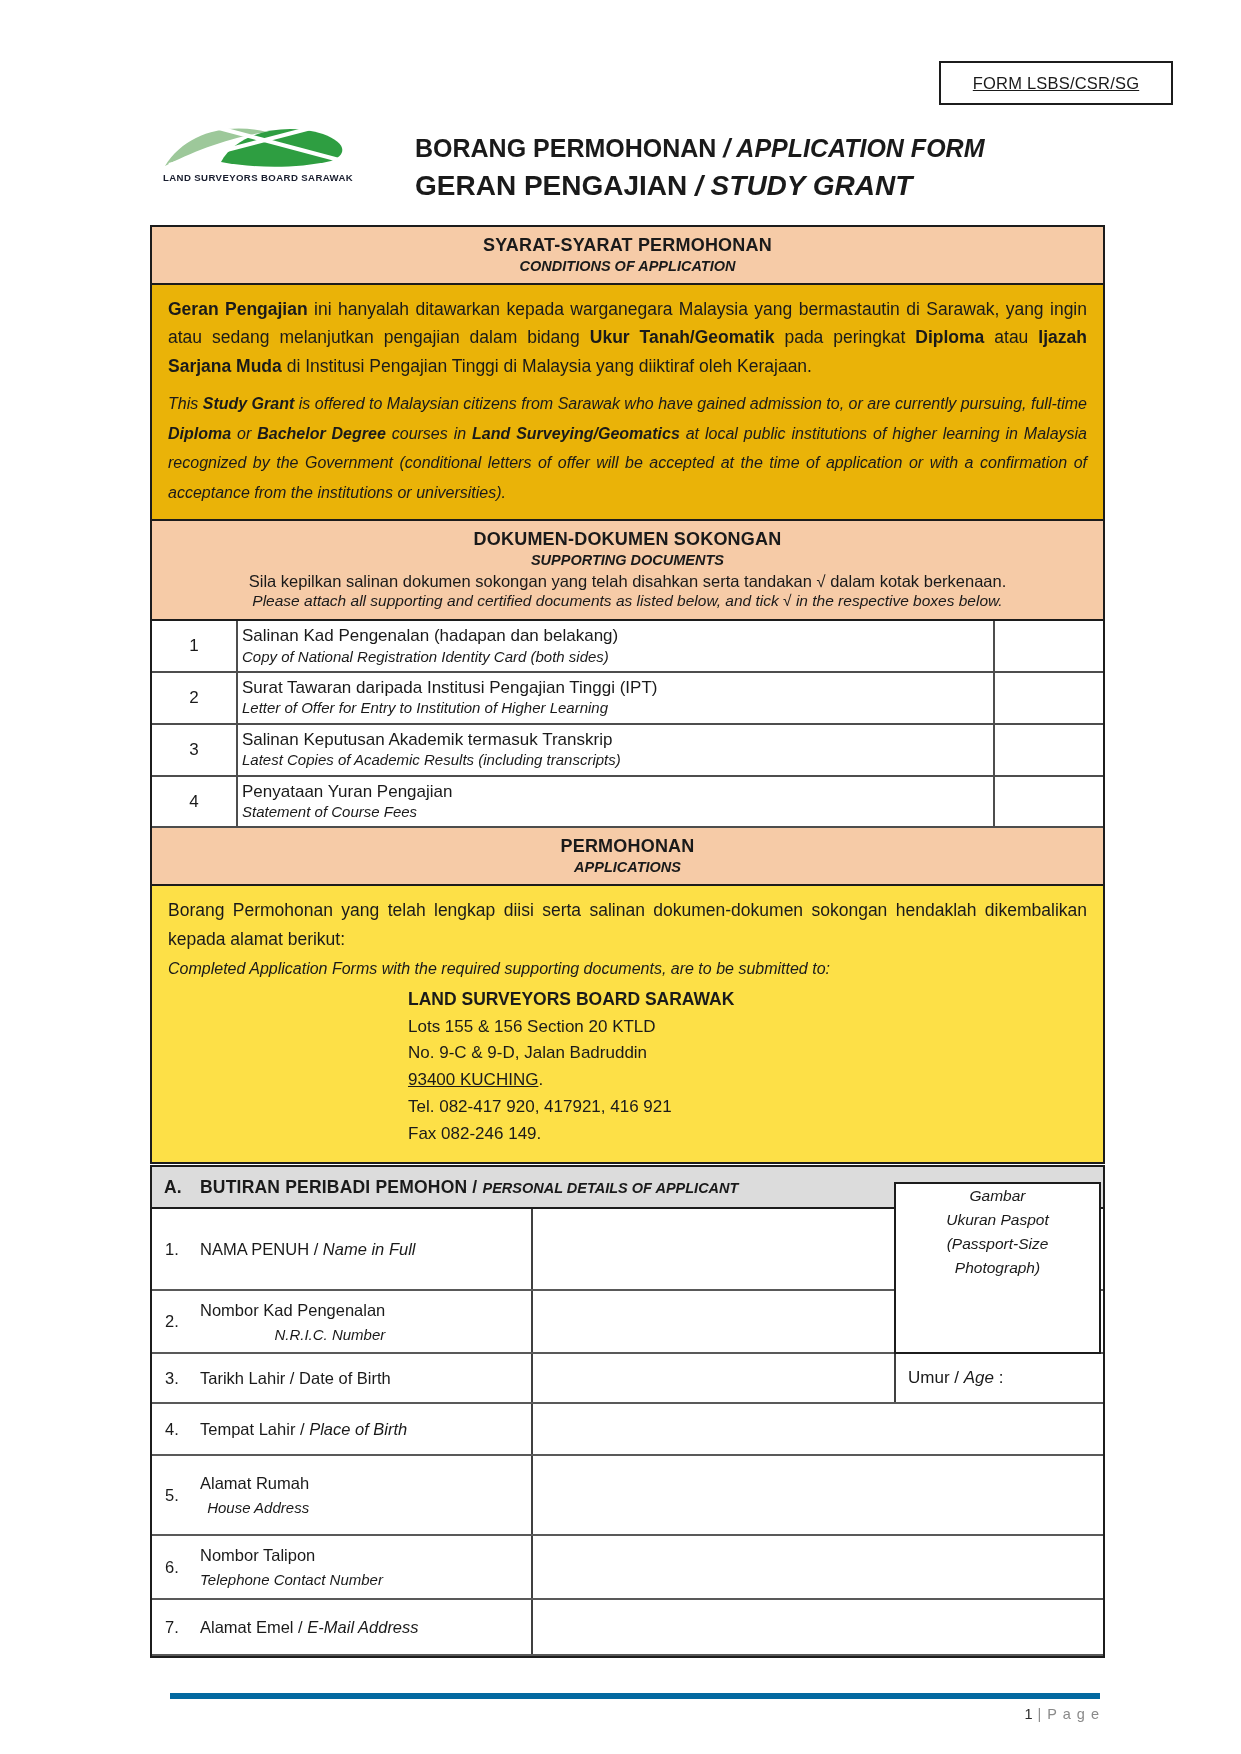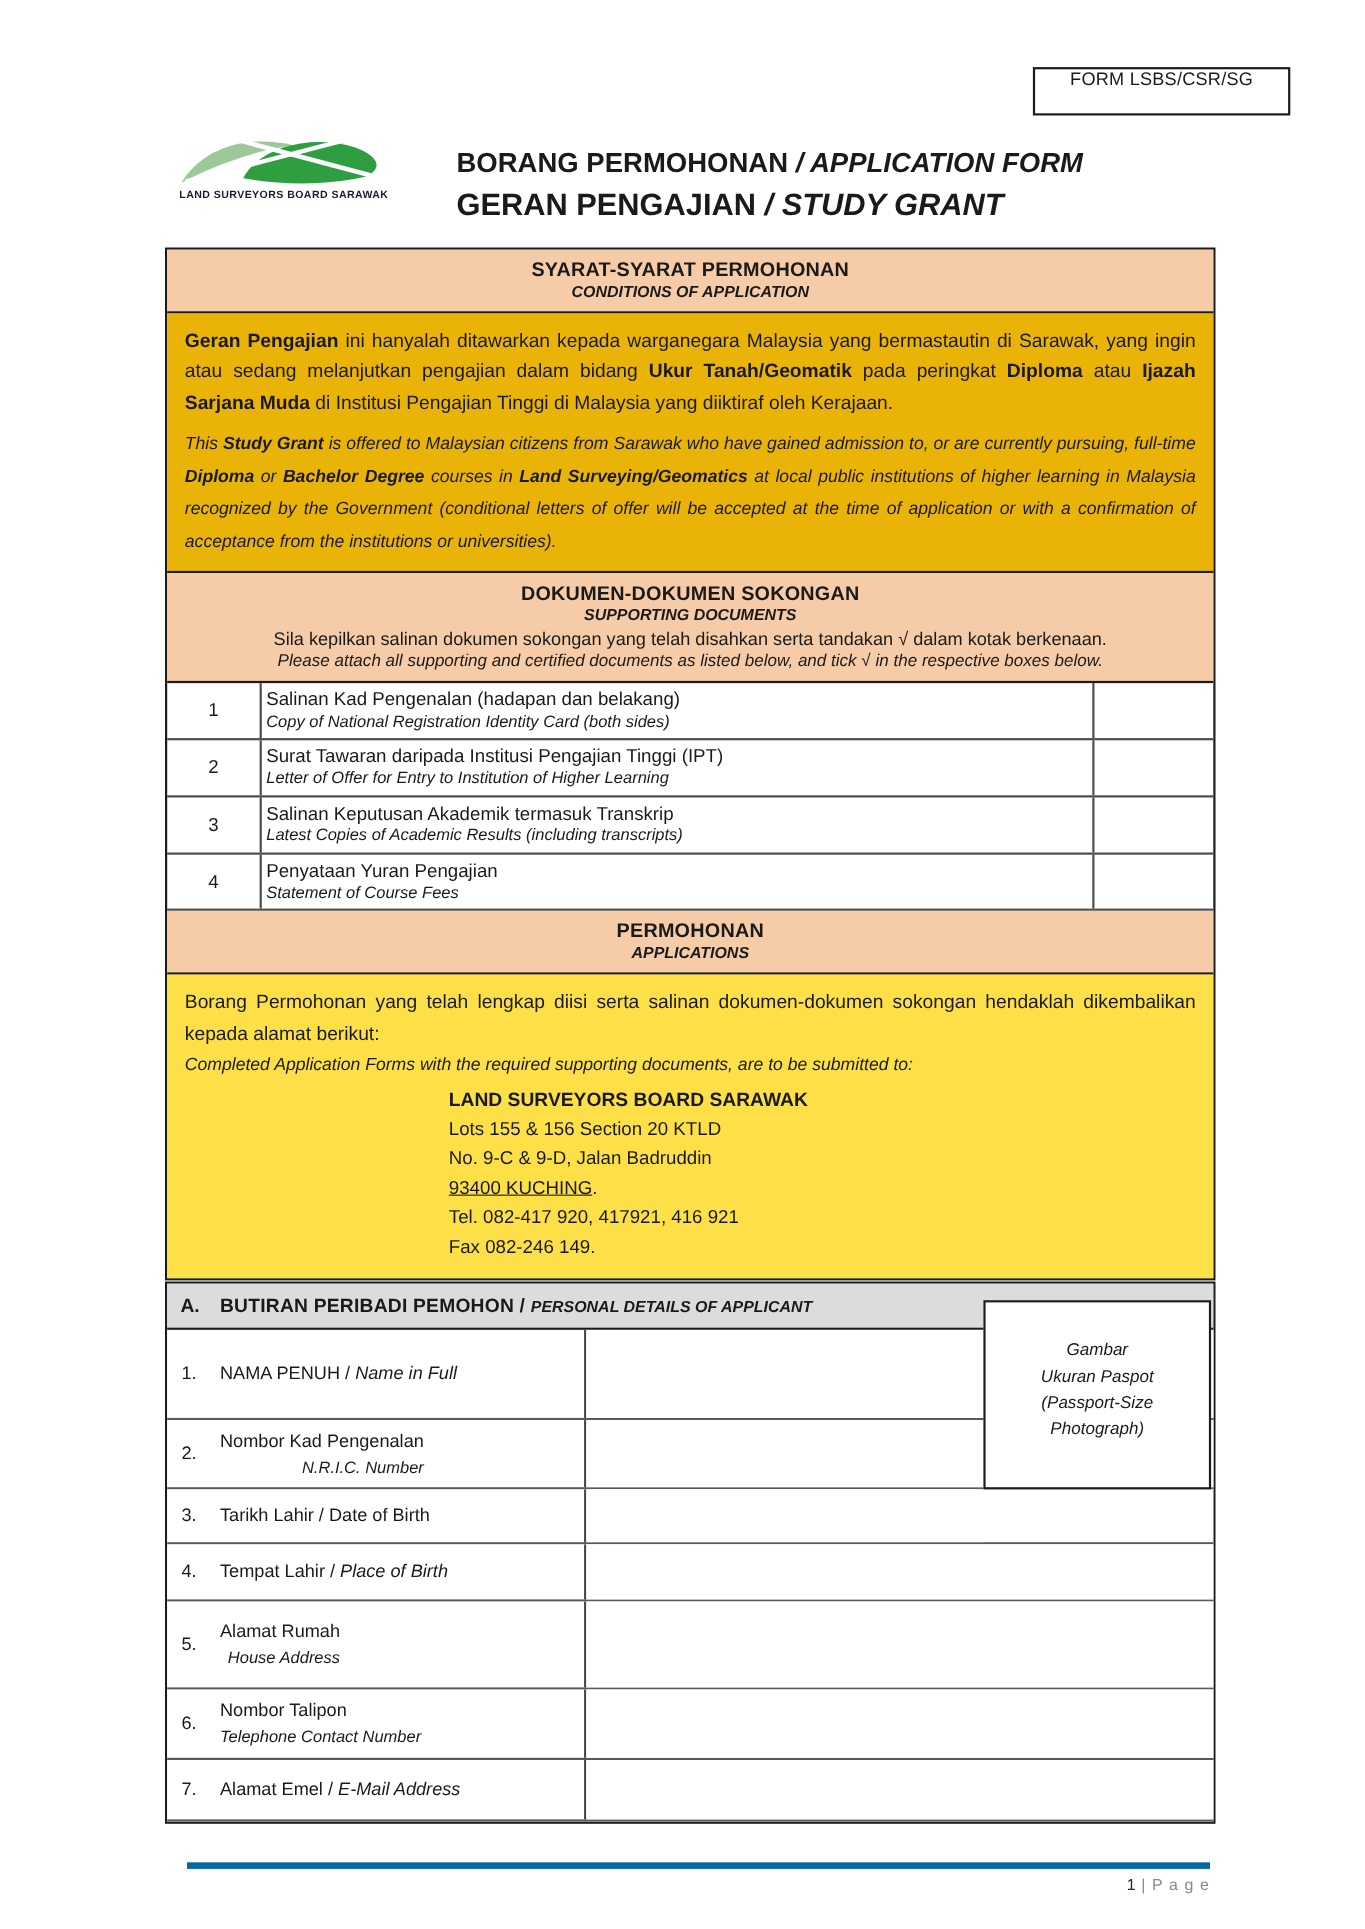--- a/index.html
+++ b/index.html
@@ -14,22 +14,22 @@
     width:1241px; height:1754px;
     background:#ffffff;
     overflow:hidden;
   }
 
   
   .form-code-box {
     position:absolute; left:939px; top:61px;
     width:234px; height:44px;
     border:2px solid #1c1c1c;
-    display:flex; justify-content:center;
-    font-size:16.5px; letter-spacing:.2px;
+    display:flex; align-items:center; justify-content:center;
+    font-size:16.5px; letter-spacing:.2px;text-decoration:underline;
   }
 
   
   .logo { position:absolute; left:163px; top:118px; width:200px; }
   .logo svg { display:block; }
   .logo-text {
     margin-top:2px;
     font-size:9.6px; font-weight:bold; letter-spacing:.4px;
     color:#181d2e; white-space:nowrap;
   }
@@ -133,21 +133,20 @@
     font-size:17px;
   }
 
   .photo-box {
     position:absolute; left:742px; top:15px;
     width:207px; height:172px;
     background:#ffffff;
     border:2px solid #1c1c1c;
     z-index:5;
     text-align:center;
-    padding-top:32px;
     font-style:italic; font-size:15.5px; line-height:1.55;
   }
 
   
   .footer {
     position:absolute; left:170px; top:1693px; width:930px;
     border-top:6px solid #0369a1;
     text-align:right;
     padding-top:7px;
     font-size:14.5px;
@@ -279,20 +278,23 @@
       </div>
       <div class="field-value"></div>
     </div>
 
     <div class="field-row row3 row-h50">
       <div class="field-label">
         <span class="field-num">3.</span>
         <span><span>Tarikh Lahir / </span><span style="">Date of Birth</span></span>
       </div>
       <div class="field-value"></div>
+      <div class="age-cell">
+        <span><span>Umur / </span><span style="font-style: italic;">Age</span><span> :</span></span>
+      </div>
     </div>
 
     <div class="field-row row-h52">
       <div class="field-label">
         <span class="field-num">4.</span>
         <span><span>Tempat Lahir / </span><span style="font-style: italic;">Place of Birth</span></span>
       </div>
       <div class="field-value"></div>
     </div>
 

